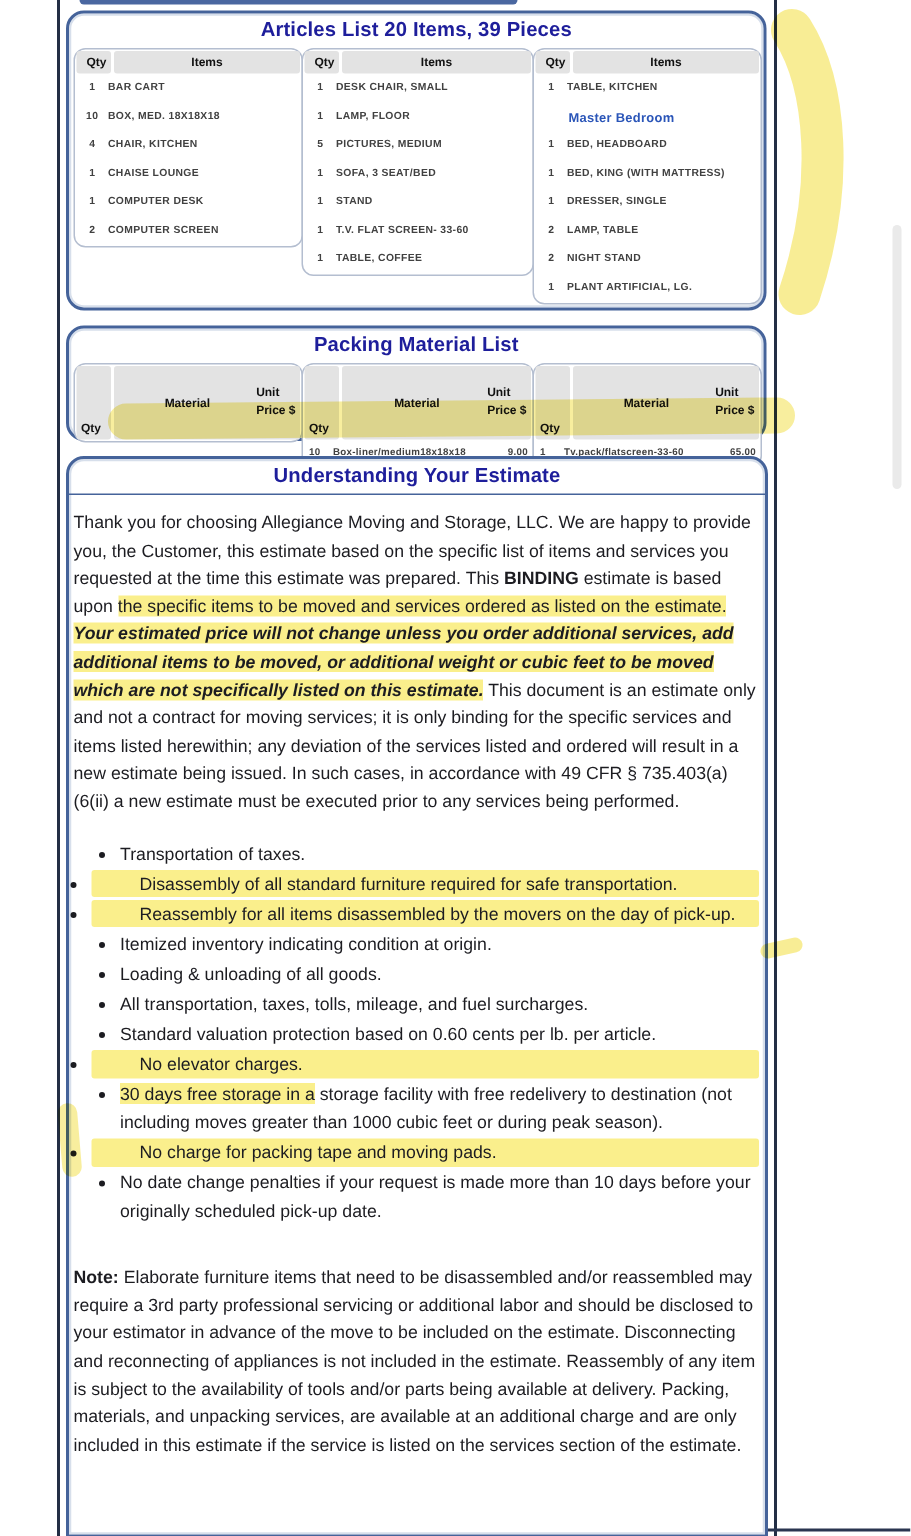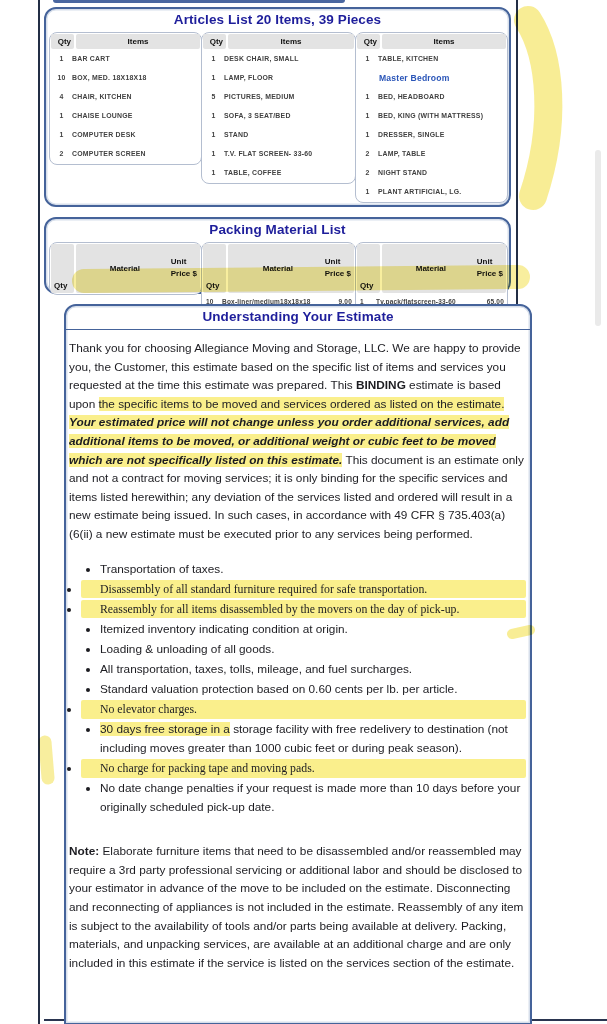--- a/index.html
+++ b/index.html
@@ -15,21 +15,21 @@
   .vline{position:absolute;top:0;width:2px;height:1024px;background:#232e45;}
   #vline-left{left:38px;}
   #vline-right{left:516px;}
   #top-sliver{position:absolute;left:53px;top:0;width:292px;height:3px;background:#4a67a0;border-radius:0 0 4px 4px;}
   #scrollbar{position:absolute;left:595px;top:150px;width:6px;height:176px;background:#eaeaea;border-radius:3px;}
 
   .box{position:absolute;border:2px solid var(--border-blue);border-radius:12px;background:#fff;
        box-shadow:0 0 0 1.5px #d7dfeb inset;}
   #articles-box{left:44px;top:7px;width:463px;height:196px;}
   #packing-box{left:44px;top:217px;width:463px;height:73px;}
-  #estimate-box{left:44px;top:304px;width:464px;height:717px;border-radius:12px 12px 0 0;margin-left:20px;}
+  #estimate-box{left:44px;top:304px;width:464px;height:717px;border-radius:12px 12px 0 0;}
 
   .box-title{text-align:center;font-weight:bold;color:var(--navy);font-size:13.5px;padding-top:3px;letter-spacing:.1px;}
   #estimate-box .box-title{border-bottom:1.5px solid var(--border-blue);padding-bottom:5px;}
 
   .col-group{position:absolute;top:23px;border:1px solid #b4bed0;border-radius:8px;padding:1px;background:#fff;}
   .g1{left:3px;width:149px;}
   .g2{left:155px;width:151px;}
   .g3{left:309px;width:149px;}
   .hdr{display:flex;gap:2px;}
   .hcell{background:#e3e3e3;border-radius:2px;font-size:8px;font-weight:bold;color:#111;padding:3px 3px;}
@@ -55,21 +55,21 @@
   
   .body-text{padding:0 4px 0 3px;font-size:11.8px;line-height:18.6px;color:#1c1c21;}
   .body-text p{margin:0;}
   #p-intro{margin-top:9px;}
   #p-services-head{margin-top:38px;}
   ul#services-list{margin:16px 0 0 0;padding-left:31px;}
   ul#services-list li{margin-bottom:1.5px;}
   #p-note{margin-top:26px;}
   .hl{background:var(--hl);box-decoration-break:clone;-webkit-box-decoration-break:clone;}
   .bi{font-weight:bold;font-style:italic;}
-  li.hl-full{background:var(--hl);margin-left:-19px;padding-left:19px;border-radius:2px;font-family:Liberation Serif, serif;}
+  li.hl-full{background:var(--hl);margin-left:-19px;padding-left:32px;border-radius:2px;}
 
   #marker-layer{position:absolute;inset:0;pointer-events:none;mix-blend-mode:multiply;z-index:6;}
   #bottom-line{position:absolute;left:44px;top:1019px;width:563px;height:2px;background:#2a3550;}
 </style>
 </head>
 <body style="--navy: #1e1e9b; --room-blue: #2a55b8; --border-blue: #45639a; --marker: #f2de3e;">
 
 <div id="vline-left" class="vline"></div>
 <div id="vline-right" class="vline"></div>
 <div id="top-sliver"></div>

